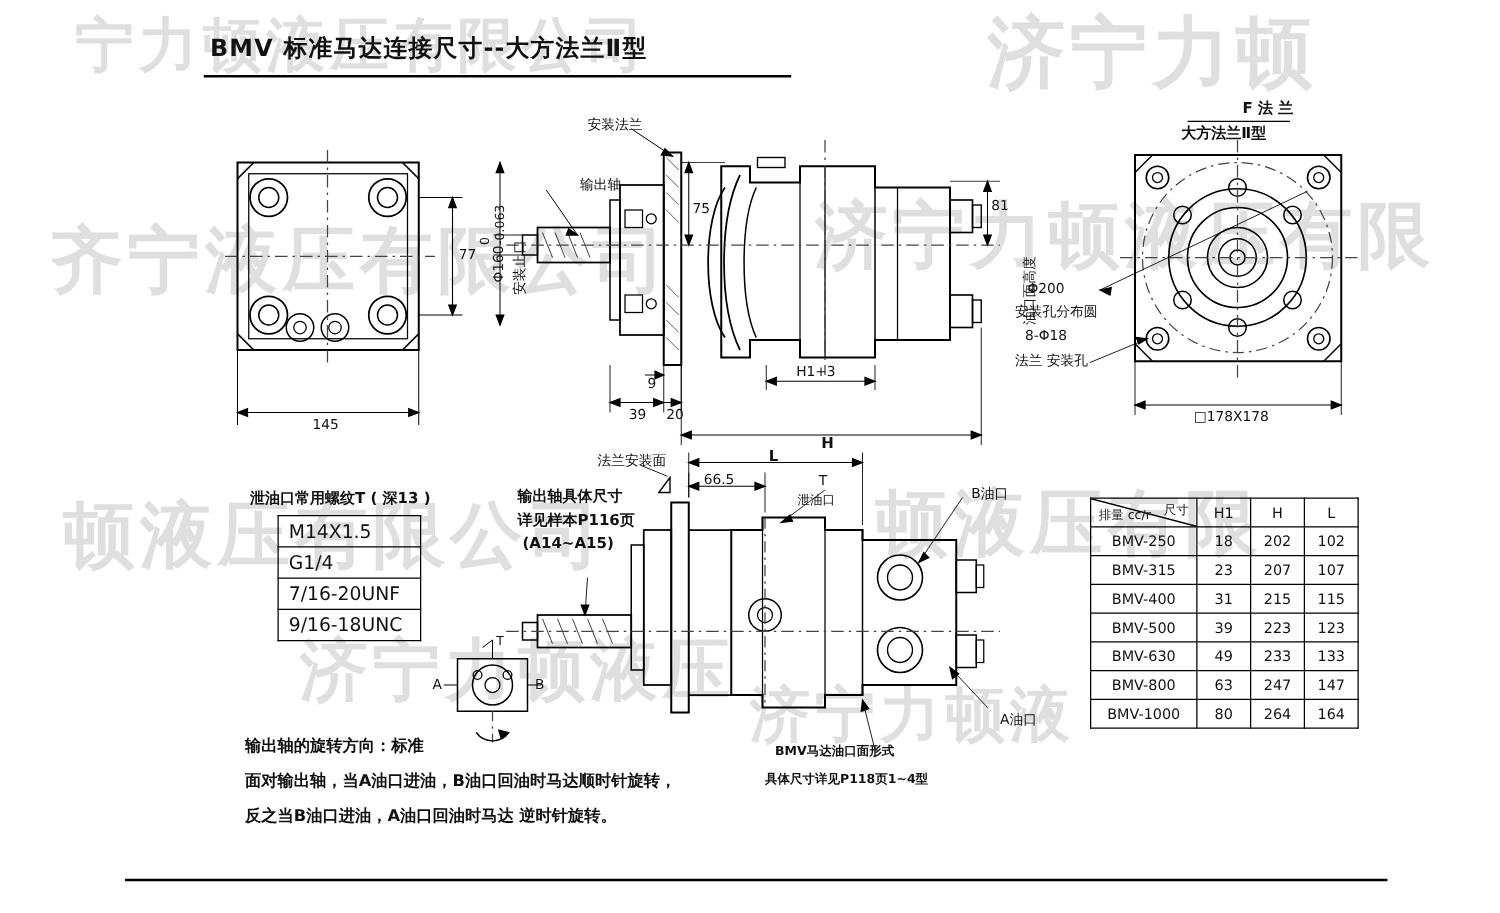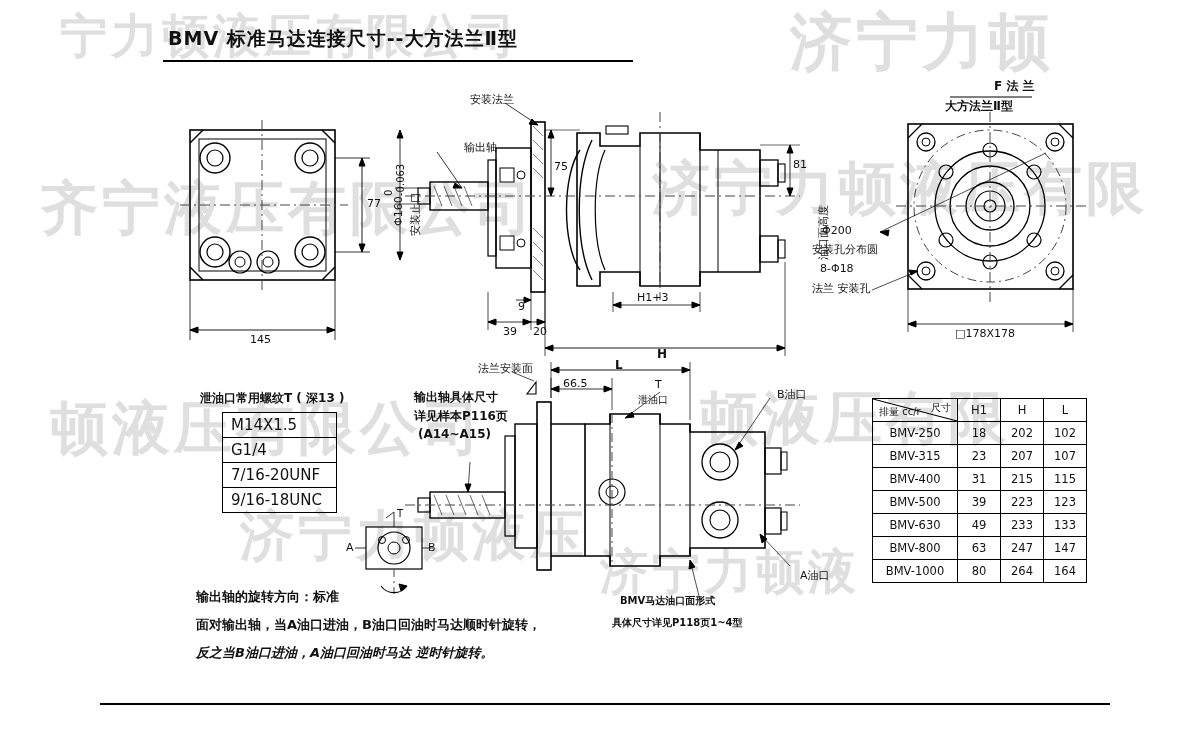--- a/index.html
+++ b/index.html
@@ -410,21 +410,21 @@
       <path d="M381,586 a16,16 0 0 0 26,0" stroke-width="1.1"></path>
       <path d="M407,586 l-8,-2 l2,7 z" fill="#000"></path>
     </g>
   </svg>
   <div class="lbl-s" style="left:397px;top:508px;">T</div>
   <div class="lbl" style="left:346px;top:541px;">A</div>
   <div class="lbl" style="left:428px;top:541px;">B</div>
 
   <div class="notes" style="left:196px;top:588px;font-size:13px;">输出轴的旋转方向：标准</div>
   <div class="note-line" style="left:196px;top:616px;font-size:13px;font-weight:bold;">面对输出轴，当A油口进油，B油口回油时马达顺时针旋转，</div>
-  <div class="note-line" style="left:196px;top:644px;font-size:13px;font-weight:bold;font-style:italic;">反之当B油口进油，A油口回油时马达 逆时针旋转。</div>
+  <div class="note-line" style="left:196px;top:644px;font-size:13px;font-weight:bold;">反之当B油口进油，A油口回油时马达 逆时针旋转。</div>
 
   <table class="dim-tbl">
     <tbody>
         <tr>
       <th class="c0 corner">
         <svg class="slash" viewBox="0 0 84 20" preserveAspectRatio="none">
           <line x1="0" y1="0" x2="84" y2="20" stroke="#000" stroke-width="1"></line>
         </svg>
         <span class="tl">排量 cc/r</span>
         <span class="br">尺寸</span>

